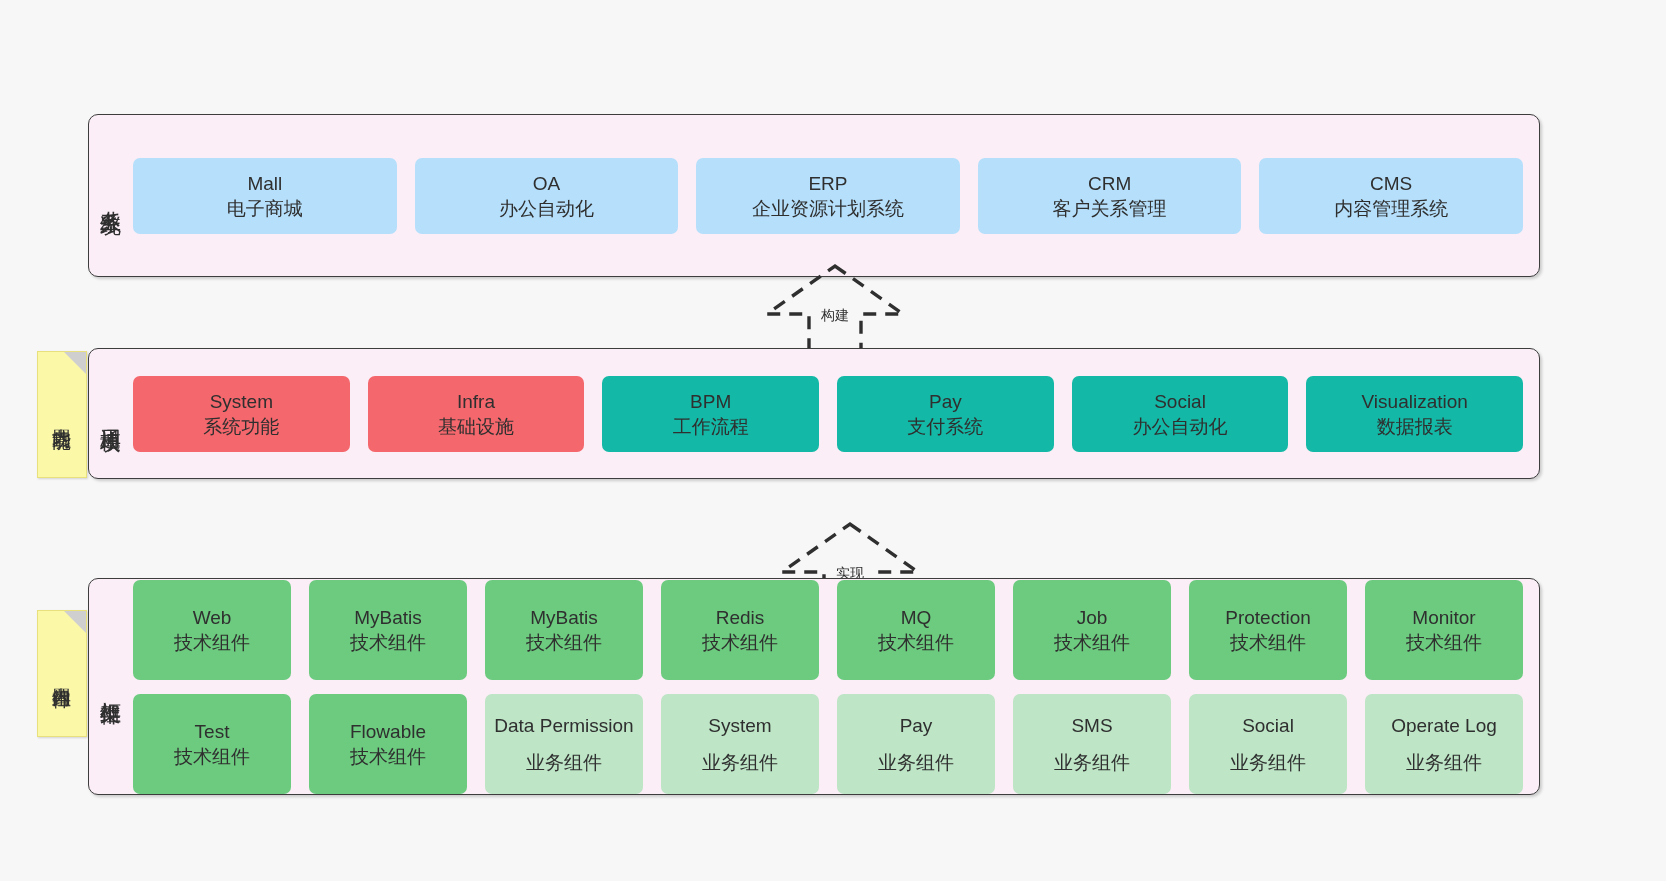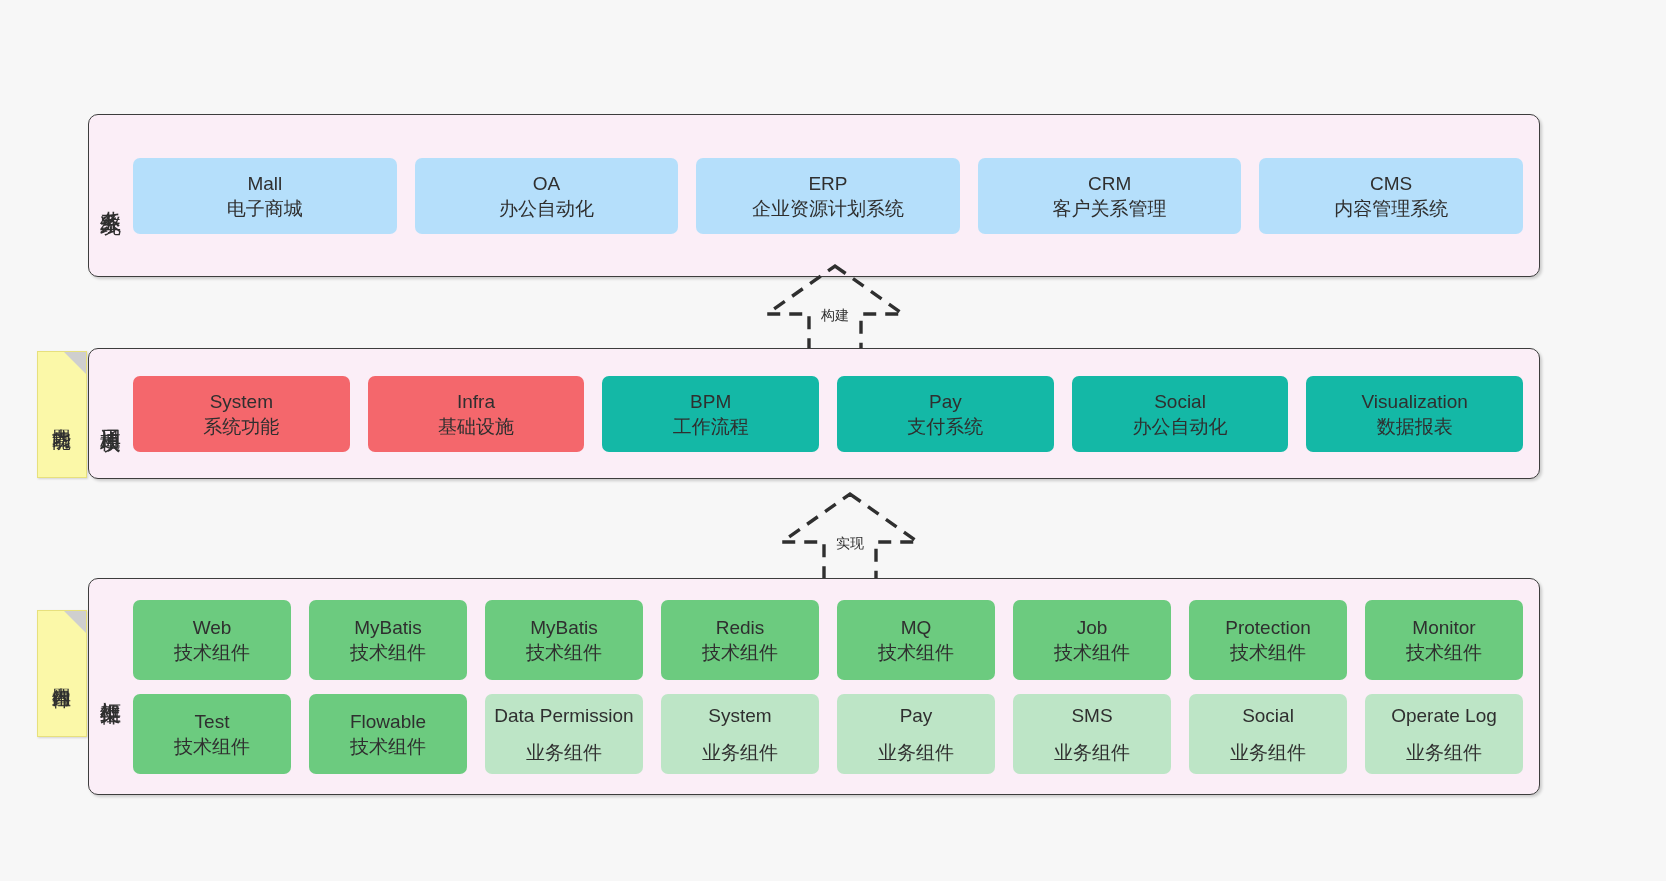--- a/index.html
+++ b/index.html
@@ -91,21 +91,21 @@
   .c-green-light { background: #bde5c6; gap: 12px; }
 
   
   #layer-business  { left: 88px;  top: 114px; width: 1452px; height: 163px; }
   #layer-business  .card { height: 76px; }
 
   #layer-modules   { left: 88px;  top: 348px; width: 1452px; height: 131px; }
   #layer-modules   .card { height: 76px; }
 
   #layer-framework { left: 88px;  top: 578px; width: 1452px; height: 217px; }
-  #layer-framework .card { height: 80px; }
+  #layer-framework .card { height: 100px; }
 
   
   .sticky {
     position: absolute;
     width: 50px;
     box-sizing: border-box;
     background: #fbf8a8;
     border: 1px solid #e7e07d;
     box-shadow: 1px 1px 2px rgba(0,0,0,0.15);
     display: flex;
@@ -129,21 +129,21 @@
   #sticky-builtin-function  { left: 37px; top: 351px; height: 127px; }
   #sticky-builtin-component { left: 37px; top: 610px; height: 127px; }
 
   
   .arrow-group {
     position: absolute;
     width: 160px;
     height: 100px;
   }
   #arrow-build  { left: 755px; top: 258px; }
-  #arrow-impl   { left: 770px; top: 486px; }
+  #arrow-impl   { left: 770px; top: 516px; }
 
   .arrow-group svg { display: block; }
 
   .arrow-label {
     position: absolute;
     left: 0; right: 0;
     bottom: 12px;
     text-align: center;
     font-size: 14px;
     line-height: 22px;

